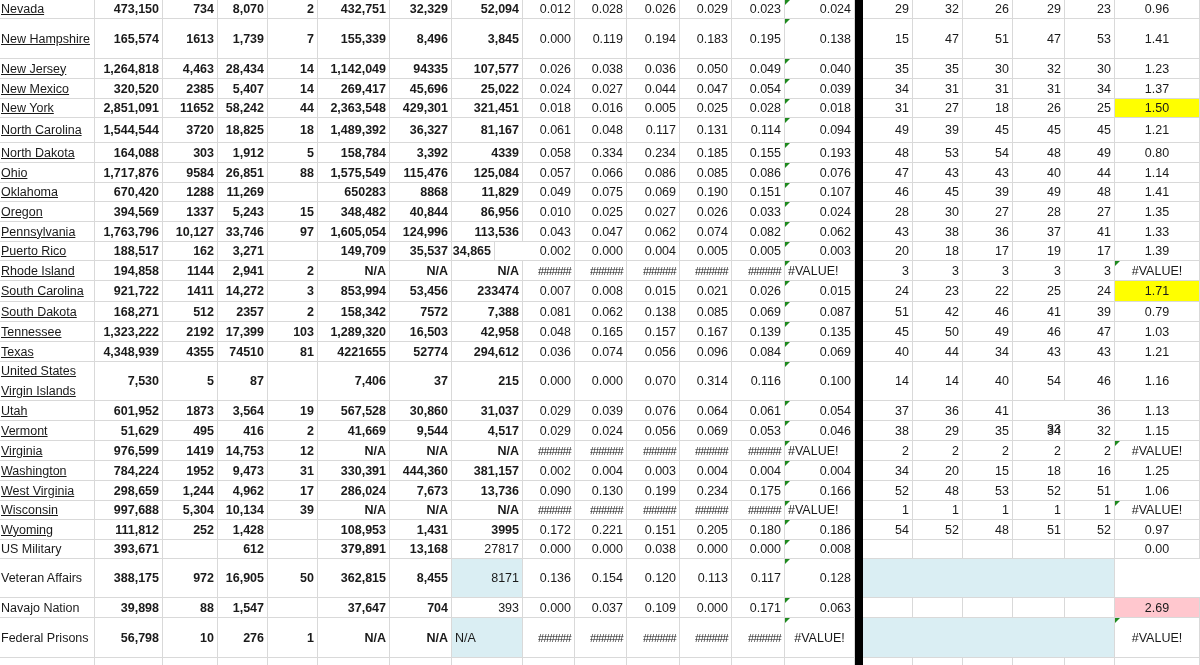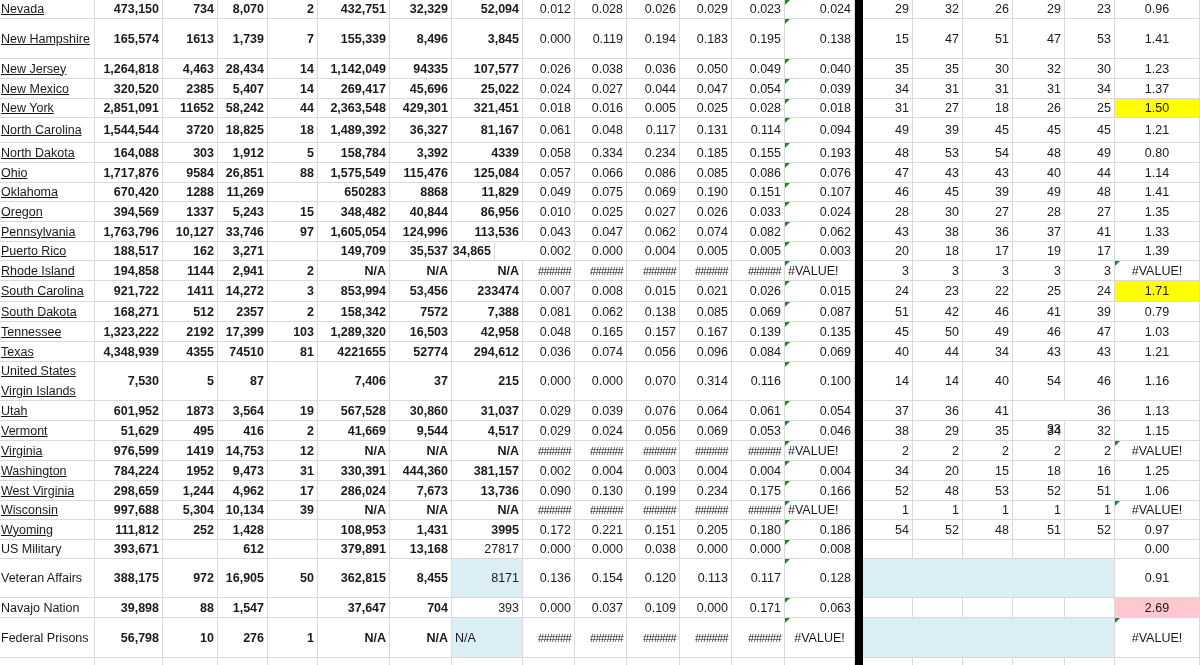--- a/index.html
+++ b/index.html
@@ -1686,23 +1686,20 @@
       </div>
       <div class="cell " style="left: 963px; width: 50px; background: rgb(218, 238, 243); border-right: 1px solid rgb(218, 238, 243);">
         <span></span>
       </div>
       <div class="cell " style="left: 1013px; width: 52px; background: rgb(218, 238, 243); border-right: 1px solid rgb(218, 238, 243);">
         <span></span>
       </div>
       <div class="cell " style="left: 1065px; width: 50px; background: rgb(218, 238, 243);">
         <span></span>
       </div>
-      <div class="cell center" style="left: 1115px; width: 85px;">
-        <span>0.91</span>
-      </div>
     </div>
     <div class="row" style="top: 598px; height: 20px;">
       <div class="cell name" style="left: 0px; width: 95px;">
         <span>Navajo Nation</span>
       </div>
       <div class="cell b" style="left: 95px; width: 68px;">
         <span>39,898</span>
       </div>
       <div class="cell b" style="left: 163px; width: 55px;">
         <span>88</span>

